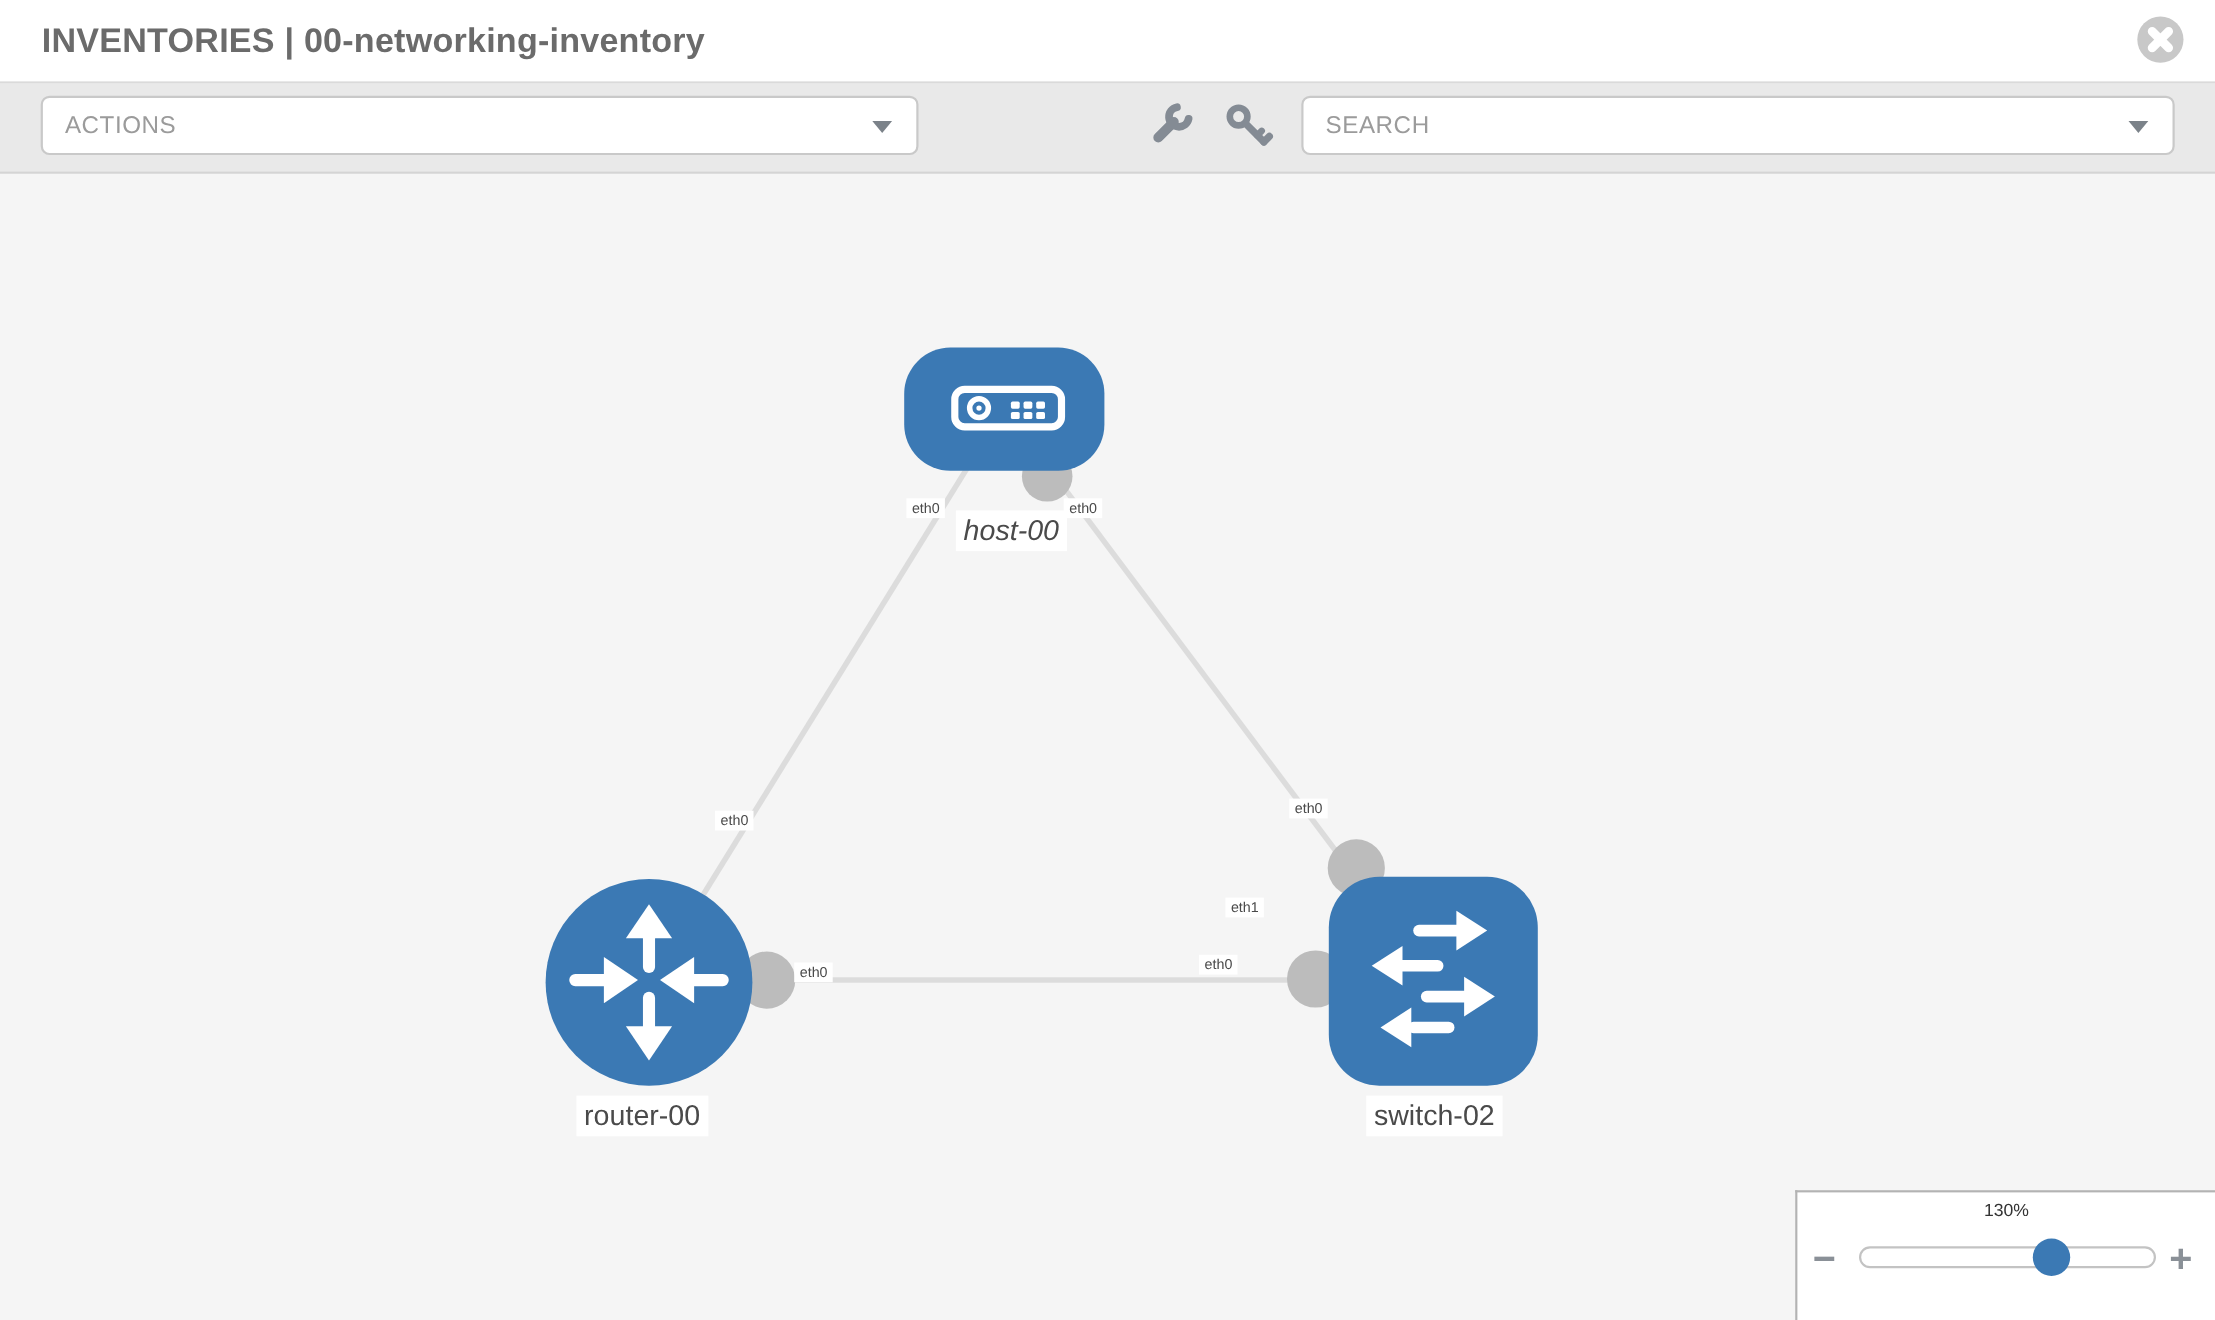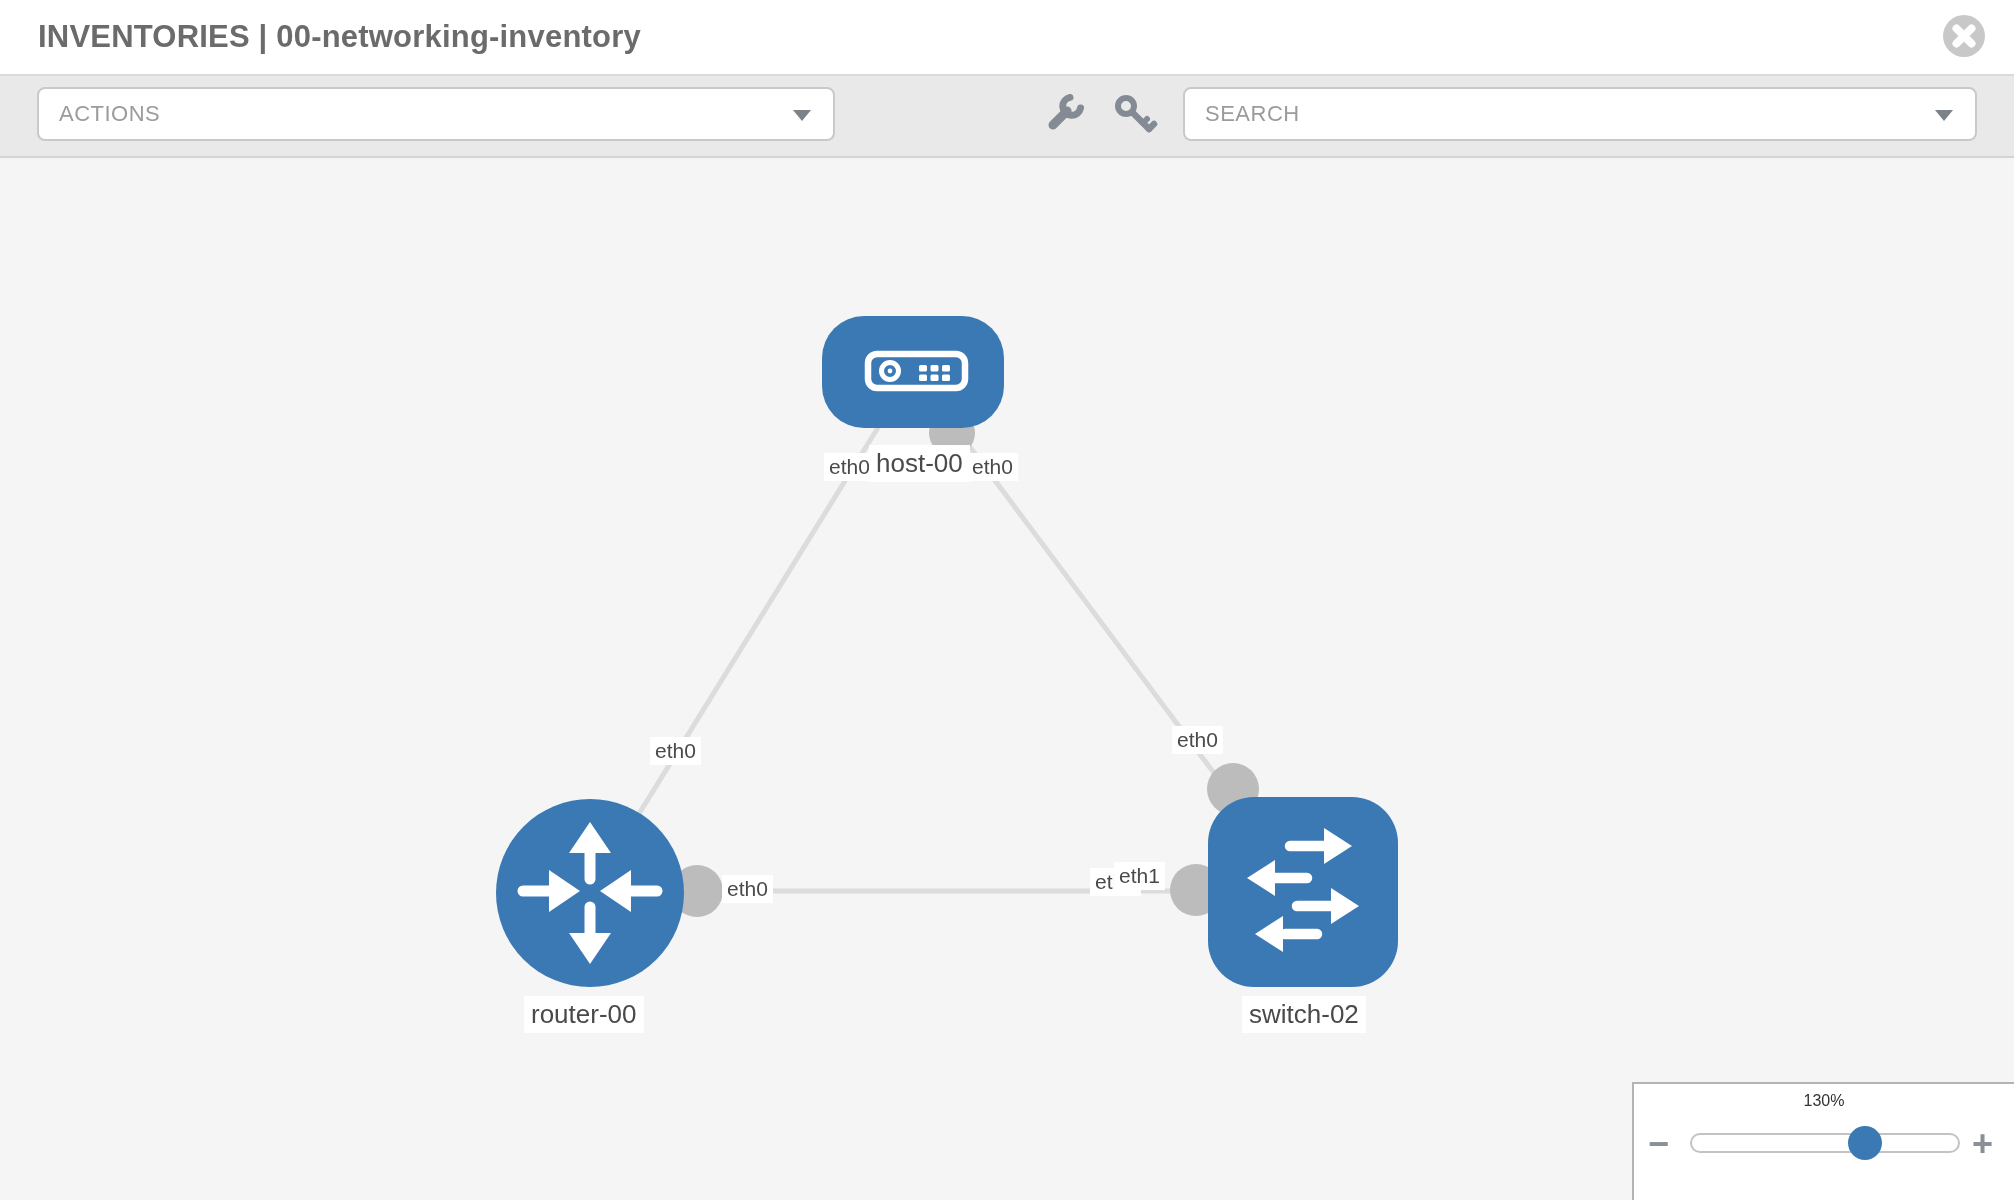--- a/index.html
+++ b/index.html
@@ -30,21 +30,21 @@
   .tool-key{left:1112px;}
 
   
   .canvas{position:absolute;left:0;top:158px;width:2014px;height:1042px;background:#f5f5f5;}
   #topology-svg{position:absolute;left:0;top:0;}
   .link{stroke:#dcdcdc;stroke-width:5;}
   .endpoint{fill:#bcbcbc;}
 
   
   .chip,.node-label{position:absolute;background:#ffffff;color:#4a4a4a;white-space:nowrap;}
-  .chip{font-size:21px;line-height:1.25;padding:1px 5px;}
+  .chip{font-size:13px;line-height:1.25;padding:1px 5px;}
   .node-label{font-size:26px;line-height:1.25;padding:2px 7px;}
 
   
   .zoom-panel{position:absolute;left:1632px;top:1082px;width:382px;height:118px;background:#fff;
               border-top:2px solid #b3b3b3;border-left:2px solid #b3b3b3;box-sizing:border-box;}
   .zoom-value{position:absolute;left:0;top:8px;width:100%;text-align:center;
               font-size:16px;color:#333;}
   .zoom-minus,.zoom-plus{position:absolute;top:40px;font-size:36px;font-weight:700;
               color:#8a9097;line-height:40px;cursor:pointer;user-select:none;}
   .zoom-minus{left:14px;}
@@ -155,23 +155,23 @@
       </g>
     </g>
   </svg>
 
   <div class="chip" style="left:824px;top:453px;">eth0</div>
   <div class="chip" style="left:967px;top:453px;">eth0</div>
   <div class="chip" style="left:650px;top:737px;">eth0</div>
   <div class="chip" style="left:1172px;top:726px;">eth0</div>
   <div class="chip" style="left:722px;top:875px;">eth0</div>
   <div class="chip" style="left:1090px;top:868px;">eth0</div>
-  <div class="chip" style="left:1114px;top:862px;">eth1</div>
+  <div class="chip" style="left:1114px;top:816px;">eth1</div>
 
-  <div class="node-label" style="left:869px;top:445px;">host-00</div>
+  <div class="node-label" style="left:869px;top:464px;font-style:italic;">host-00</div>
   <div class="node-label" style="left:524px;top:996px;">router-00</div>
   <div class="node-label" style="left:1242px;top:996px;">switch-02</div>
 
   <div class="zoom-panel">
     <div class="zoom-value">130%</div>
     <div class="zoom-minus">−</div>
     <div class="zoom-track">
       <div class="zoom-thumb"></div>
     </div>
     <div class="zoom-plus">+</div>

